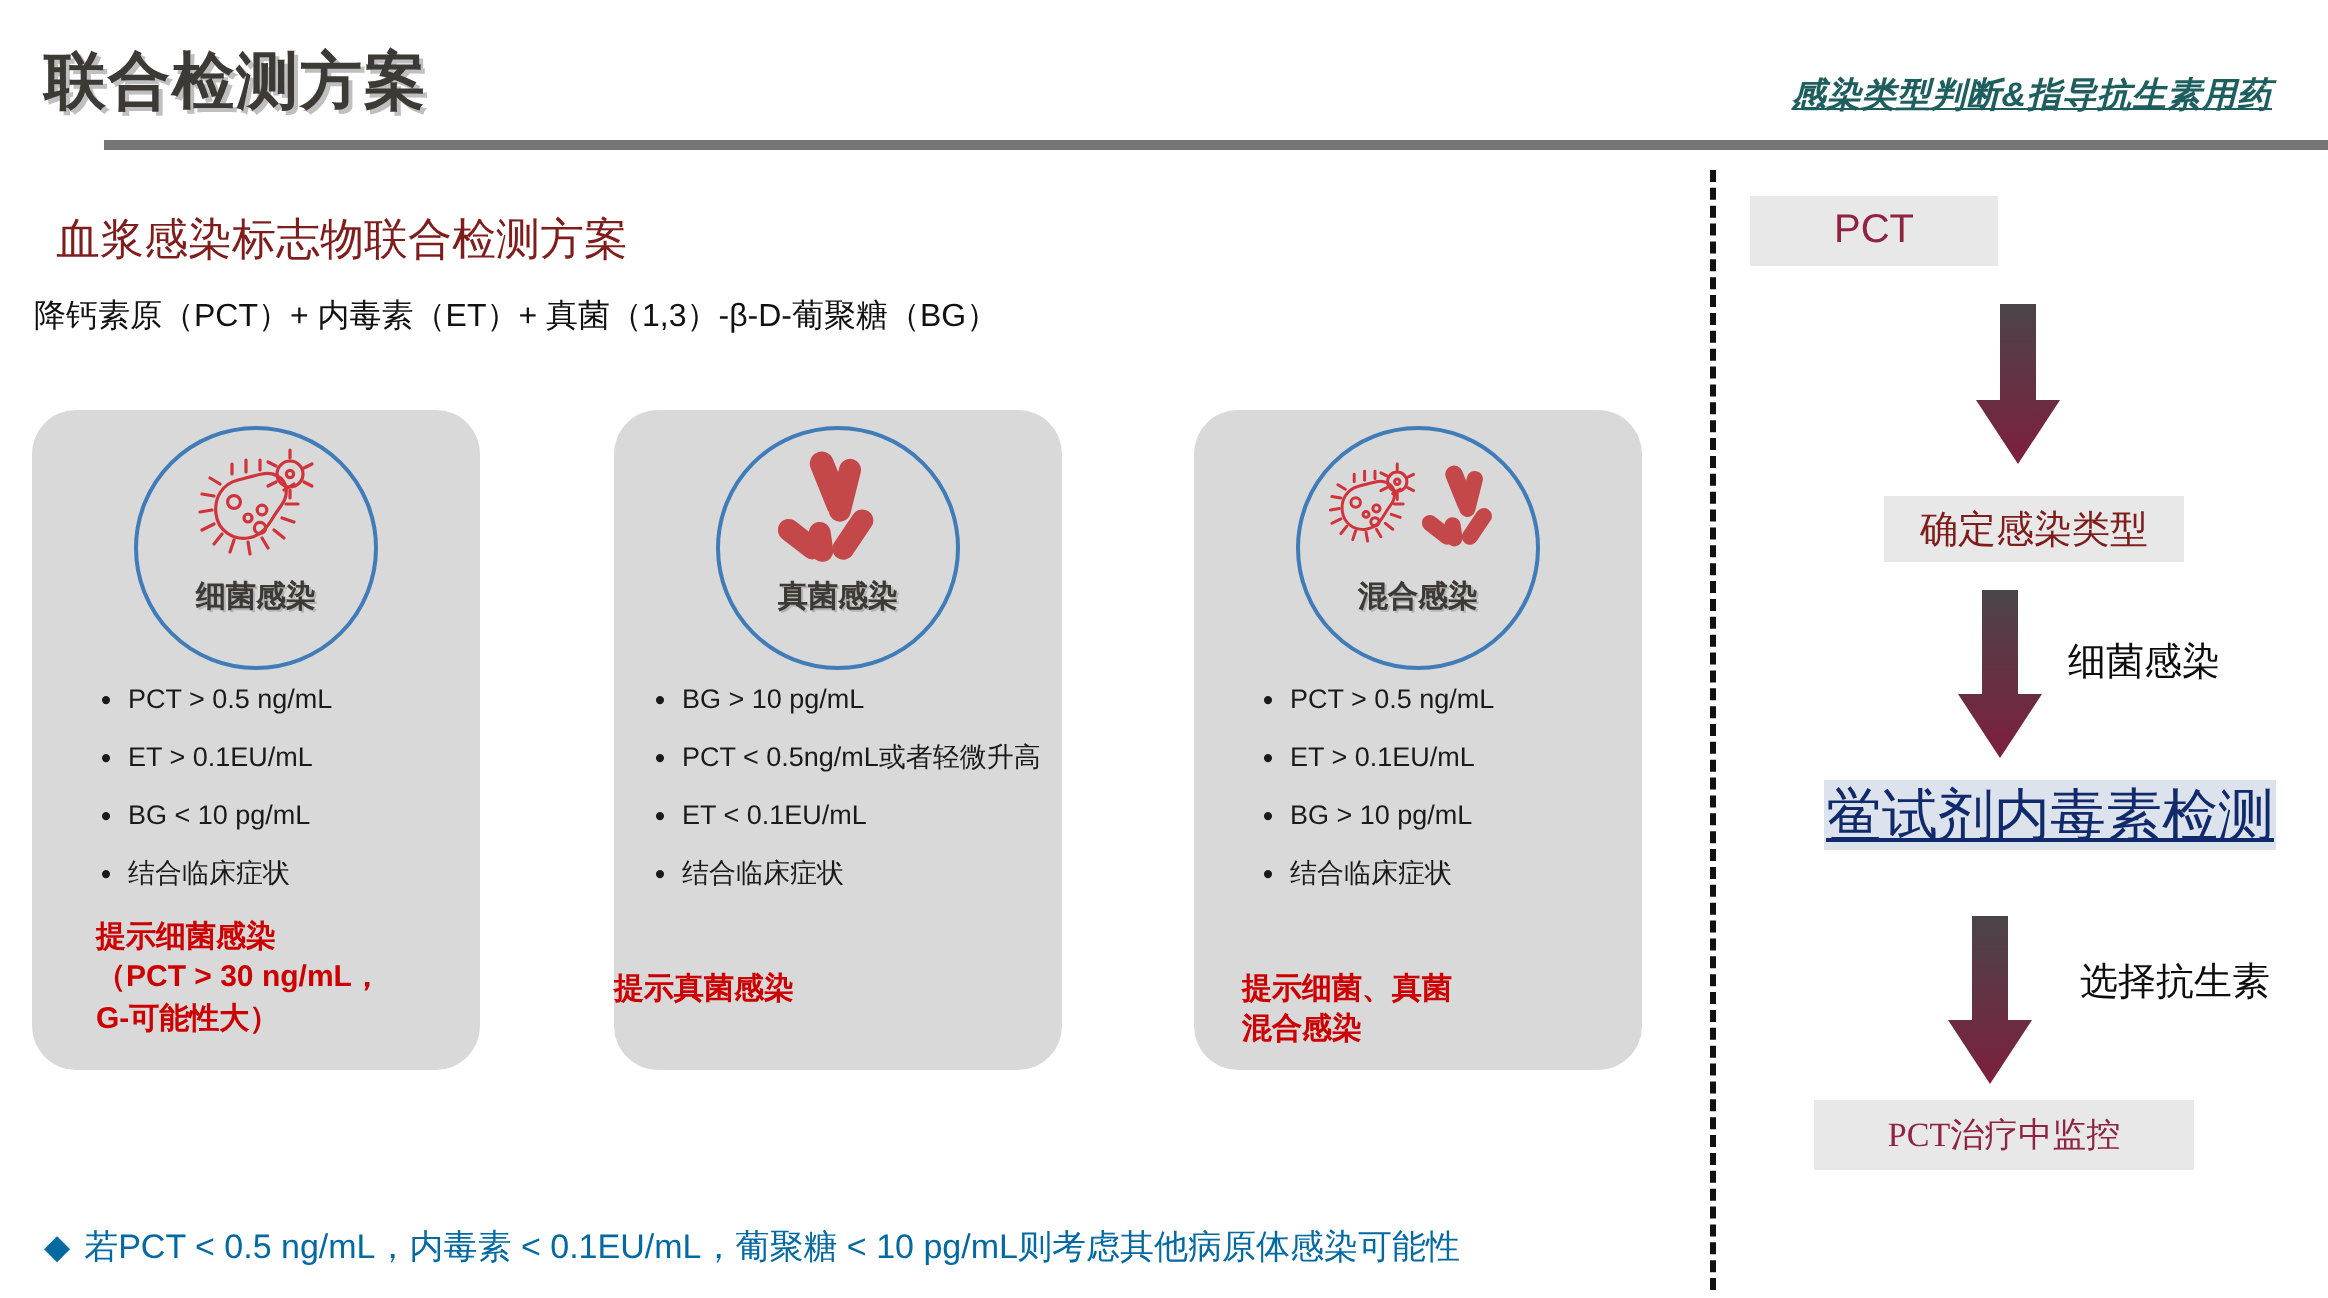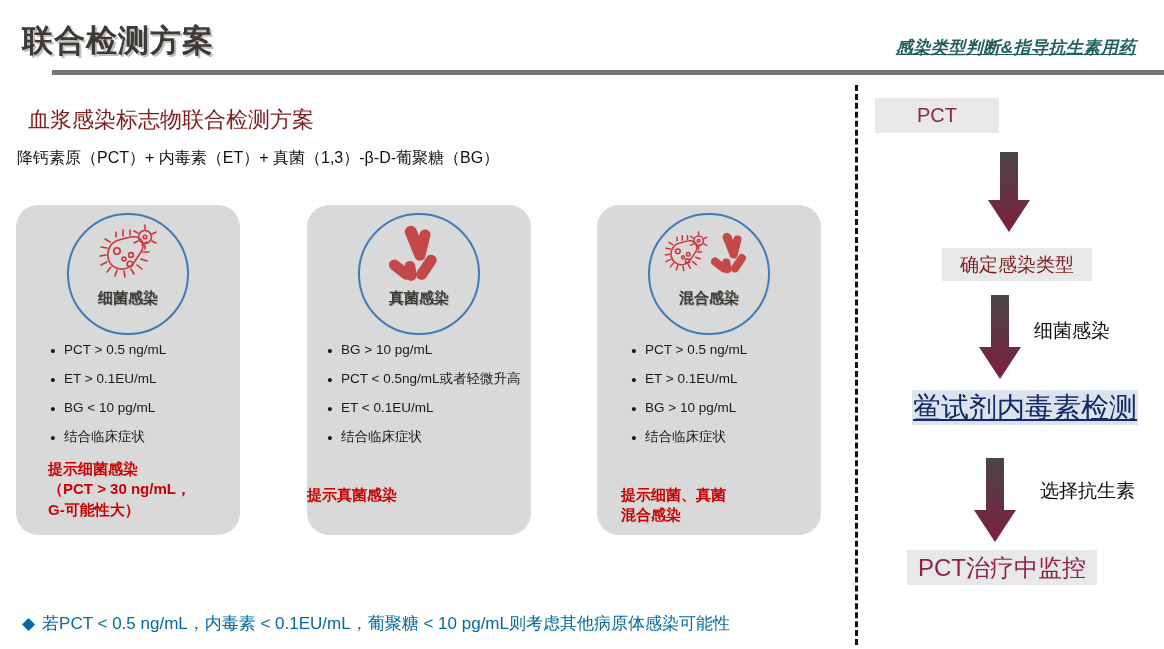--- a/index.html
+++ b/index.html
@@ -86,21 +86,21 @@
   .fbox{
     position:absolute;display:flex;align-items:center;justify-content:center;
     box-sizing:border-box;
   }
   .fbox.gray{background:#e8e8e8;}
   .fbox.blue{background:#dde3ec;}
   .fb-pct{left:13px;top:8px;width:124px;height:35px;font-size:20px;color:#8e2342;text-align:center;}
   .fb-bg{left:148px;top:8px;width:154px;height:35px;font-size:20px;color:#102a6b;text-decoration:underline;}
   .fb-type{left:80px;top:158px;width:150px;height:33px;font-size:19px;color:#7f1d1d;}
   .fb-et{left:50px;top:300px;width:226px;height:35px;font-size:28px;color:#102a6b;text-decoration:underline;}
-  .fb-mon{left:45px;top:460px;width:190px;height:35px;font-size:24px;color:#8e2342;}
+  .fb-mon{left:45px;top:460px;width:190px;height:35px;font-size:17px;color:#8e2342;font-family:Liberation Serif, serif;}
   .arrow{position:absolute;width:56px;}
   .arrow svg{display:block;}
   .a1{left:119px;top:62px;}
   .a2{left:110px;top:205px;}
   .a3{left:105px;top:368px;}
   .flabel{position:absolute;font-size:19px;color:#0c0c0c;}
   .fl-1{left:172px;top:228px;}
   .fl-2{left:178px;top:388px;}
 </style>
 </head>

